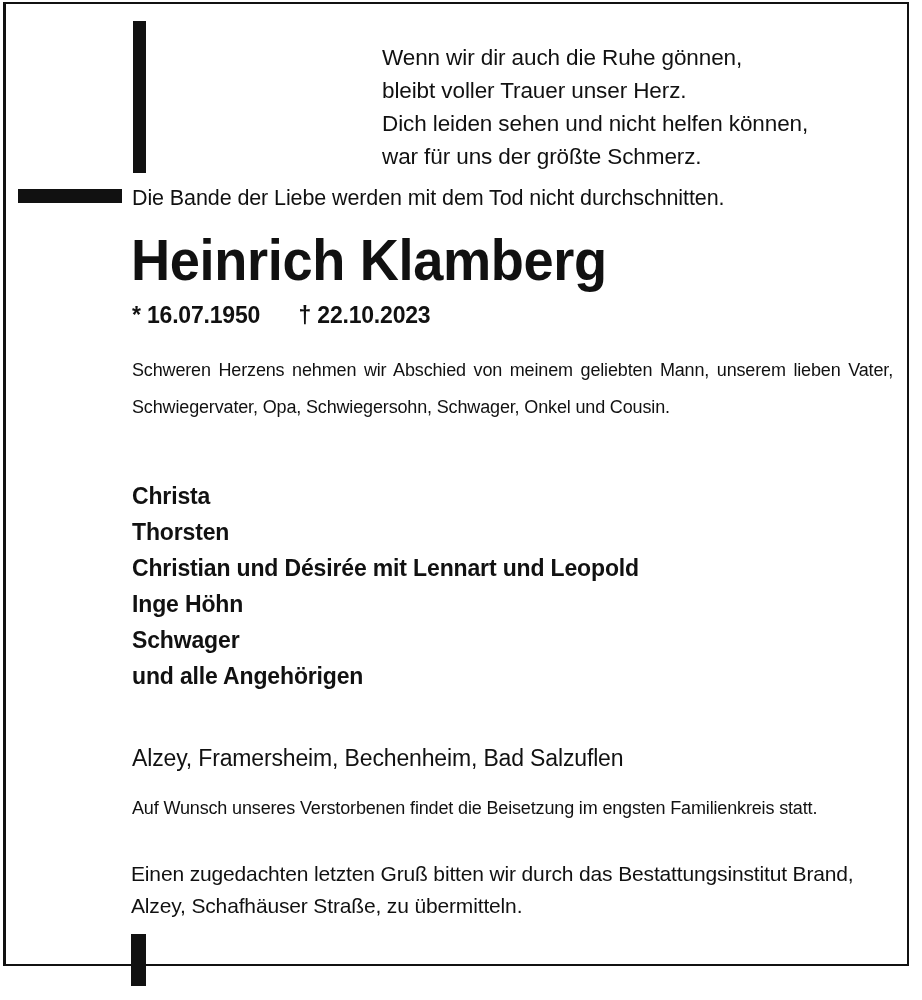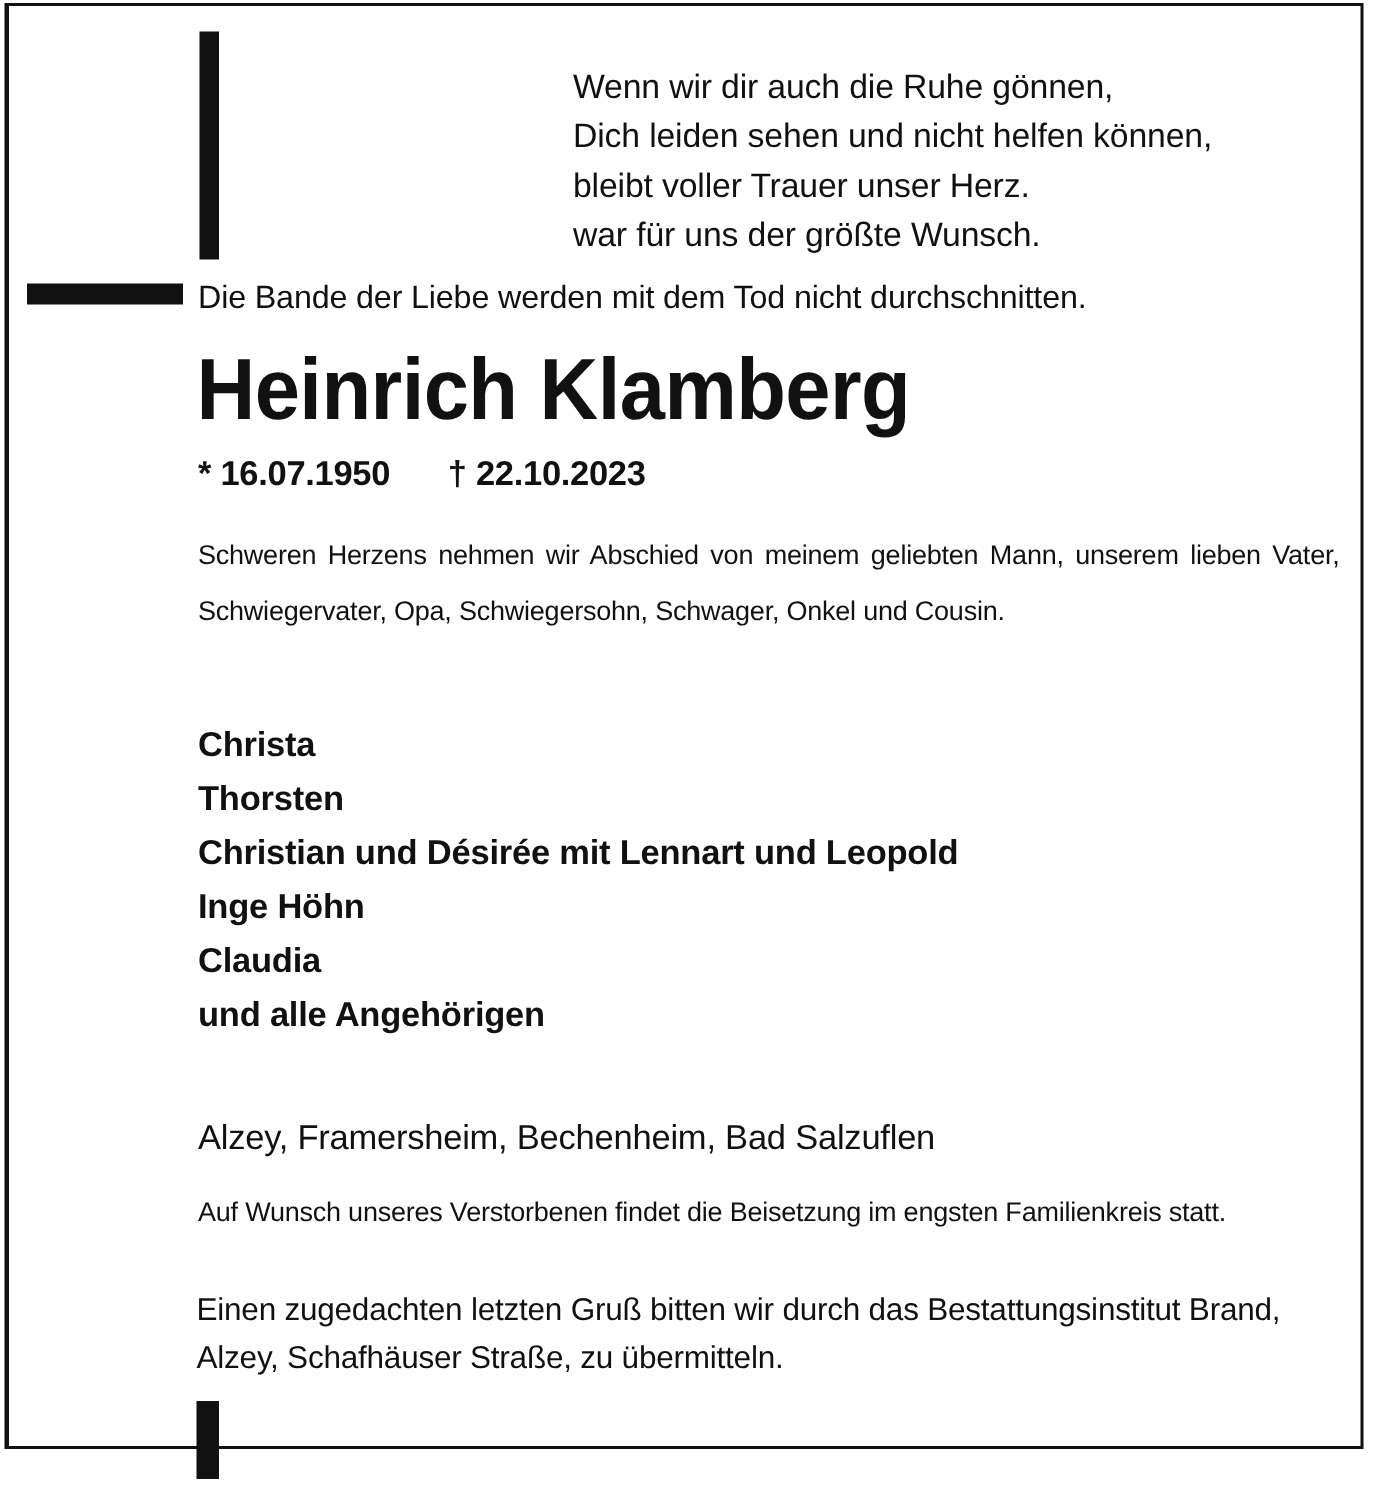--- a/index.html
+++ b/index.html
@@ -164,23 +164,23 @@
 
 <div class="page">
 
   <div class="frame"></div>
 
   <div class="cross-stem"></div>
   <div class="cross-arm"></div>
 
   <div class="verse">
     <div>Wenn wir dir auch die Ruhe gönnen,</div>
+    <div>bleibt voller Trauer unser Herz.</div>
     <div>Dich leiden sehen und nicht helfen können,</div>
-    <div>bleibt voller Trauer unser Herz.</div>
-    <div>war für uns der größte Wunsch.</div>
+    <div>war für uns der größte Schmerz.</div>
   </div>
 
   <div class="motto">Die Bande der Liebe werden mit dem Tod nicht durchschnitten.</div>
 
   <div class="name">Heinrich Klamberg</div>
 
   <div class="dates">
     <span>*</span>
     <span>16.07.1950</span>
     <span class="gap"></span>
@@ -188,21 +188,21 @@
     <span>22.10.2023</span>
   </div>
 
   <div class="para p-intro">Schweren Herzens nehmen wir Abschied von meinem geliebten Mann, unserem lieben Vater, Schwiegervater, Opa, Schwiegersohn, Schwager, Onkel und Cousin.</div>
 
   <div class="names-block">
     <div class="nm">Christa</div>
     <div class="nm">Thorsten</div>
     <div class="nm">Christian und Désirée mit Lennart und Leopold</div>
     <div class="nm">Inge Höhn</div>
-    <div class="nm">Claudia</div>
+    <div class="nm">Schwager</div>
     <div class="nm">und alle Angehörigen</div>
   </div>
 
   <div class="places">Alzey, Framersheim, Bechenheim, Bad Salzuflen</div>
 
   <div class="para p-wish">Auf Wunsch unseres Verstorbenen findet die Beisetzung im engsten Familienkreis statt.</div>
 
   <div class="funeral-note">
     <span>Einen zugedachten letzten Gruß bitten wir durch das Bestattungsinstitut Brand,</span>
     <span class="tail">Alzey, Schafhäuser Straße, zu übermitteln.</span>

